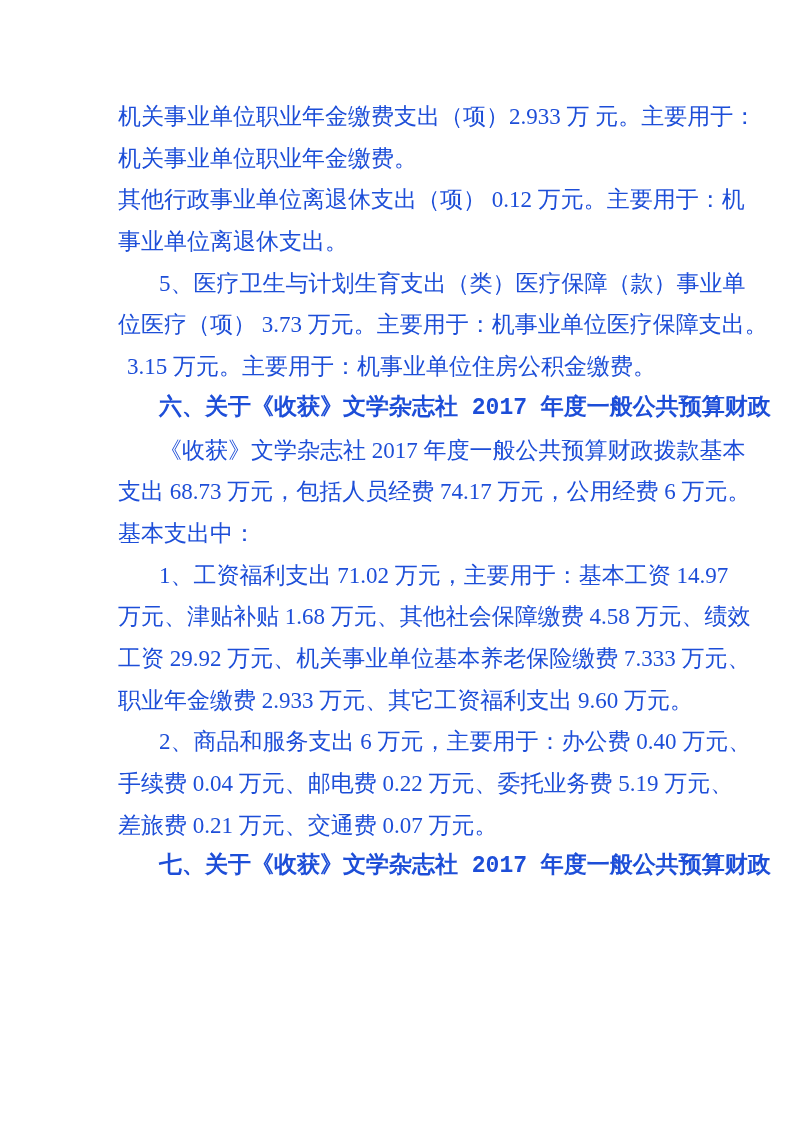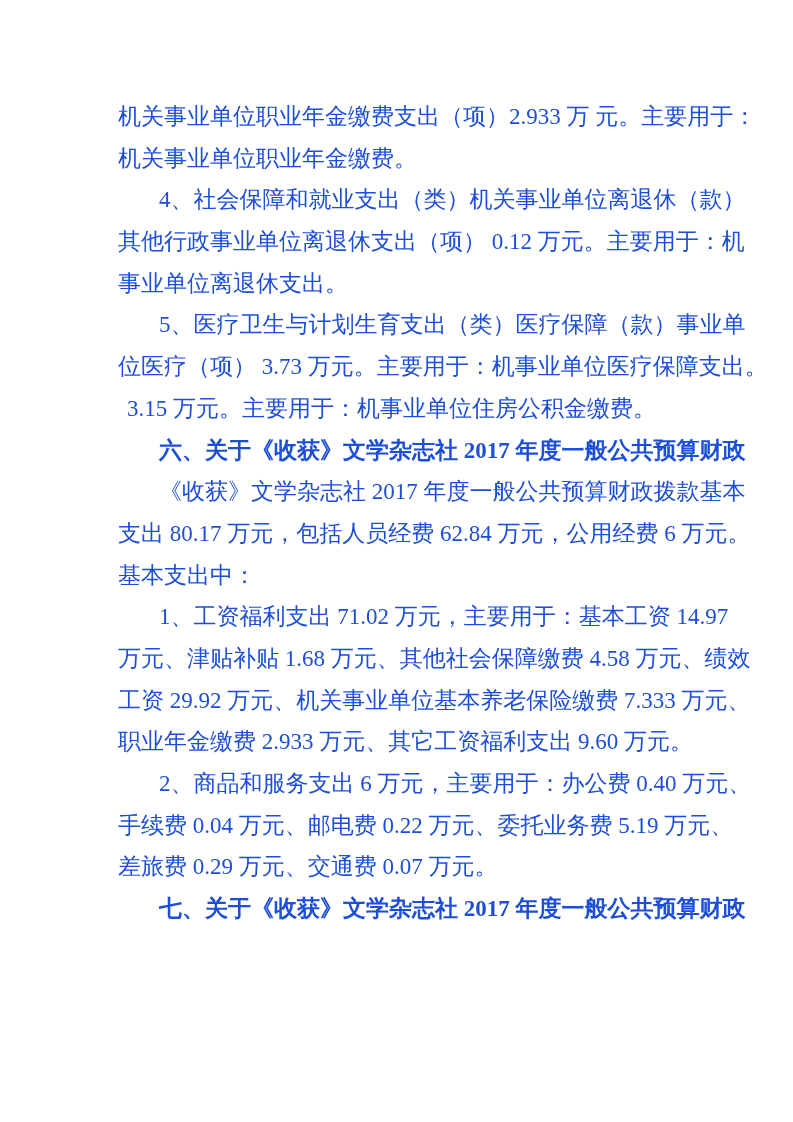--- a/index.html
+++ b/index.html
@@ -28,43 +28,42 @@
     line-height: 41.7px;
     white-space: nowrap;
     text-align: justify;
     color: #1d4ed8;
   }
   .fill { text-align-last: justify; }
   .end  { text-align-last: left; }
   .ind2 { text-indent: 41px; }
   .inds { text-indent: 9px; }
   .hd {
-    font-family: Liberation Serif, serif;
+    font-family: Liberation Mono, monospace;
     font-weight: 700;
   }
 </style>
 </head>
 <body>
 
 <div class="page">
   <div class="textblock">
     <div class="line fill">机关事业单位职业年金缴费支出（项）2.933 万 元。主要用于：</div>
     <div class="line end">机关事业单位职业年金缴费。</div>
-    <div class="line fill ind2">4、社会保障和就业支出（类）机关事业单位离退休（款）</div>
     <div class="line fill">其他行政事业单位离退休支出（项） 0.12 万元。主要用于：机</div>
     <div class="line end">事业单位离退休支出。</div>
     <div class="line fill ind2">5、医疗卫生与计划生育支出（类）医疗保障（款）事业单</div>
     <div class="line end">位医疗（项） 3.73 万元。主要用于：机事业单位医疗保障支出。</div>
     <div class="line end inds">3.15 万元。主要用于：机事业单位住房公积金缴费。</div>
     <div class="line fill ind2 hd">六、关于《收获》文学杂志社 2017 年度一般公共预算财政</div>
     <div class="line fill ind2">《收获》文学杂志社 2017 年度一般公共预算财政拨款基本</div>
-    <div class="line fill">支出 80.17 万元，包括人员经费 62.84 万元，公用经费 6 万元。</div>
+    <div class="line fill">支出 68.73 万元，包括人员经费 74.17 万元，公用经费 6 万元。</div>
     <div class="line end">基本支出中：</div>
     <div class="line fill ind2">1、工资福利支出 71.02 万元，主要用于：基本工资 14.97</div>
     <div class="line fill">万元、津贴补贴 1.68 万元、其他社会保障缴费 4.58 万元、绩效</div>
     <div class="line fill">工资 29.92 万元、机关事业单位基本养老保险缴费 7.333 万元、</div>
     <div class="line end">职业年金缴费 2.933 万元、其它工资福利支出 9.60 万元。</div>
     <div class="line fill ind2">2、商品和服务支出 6 万元，主要用于：办公费 0.40 万元、</div>
     <div class="line fill">手续费 0.04 万元、邮电费 0.22 万元、委托业务费 5.19 万元、</div>
-    <div class="line end">差旅费 0.29 万元、交通费 0.07 万元。</div>
+    <div class="line end">差旅费 0.21 万元、交通费 0.07 万元。</div>
     <div class="line fill ind2 hd">七、关于《收获》文学杂志社 2017 年度一般公共预算财政</div>
   </div>
 </div>
 
 </body></html>

